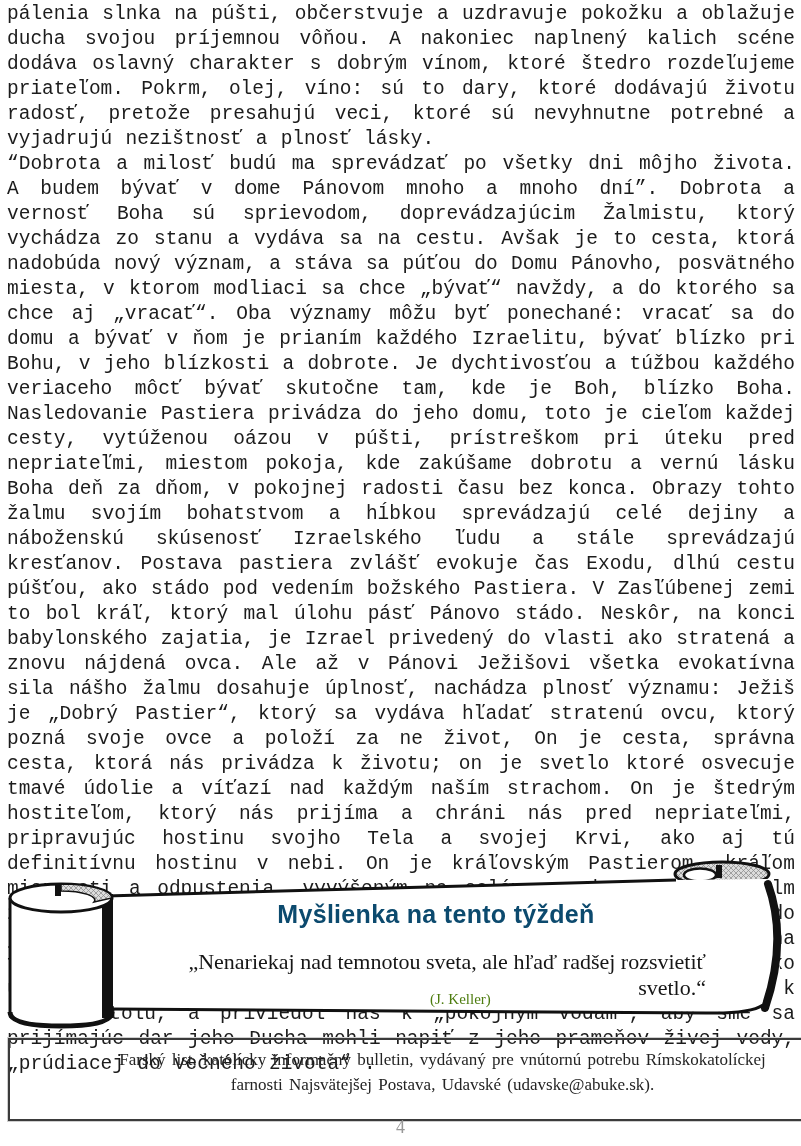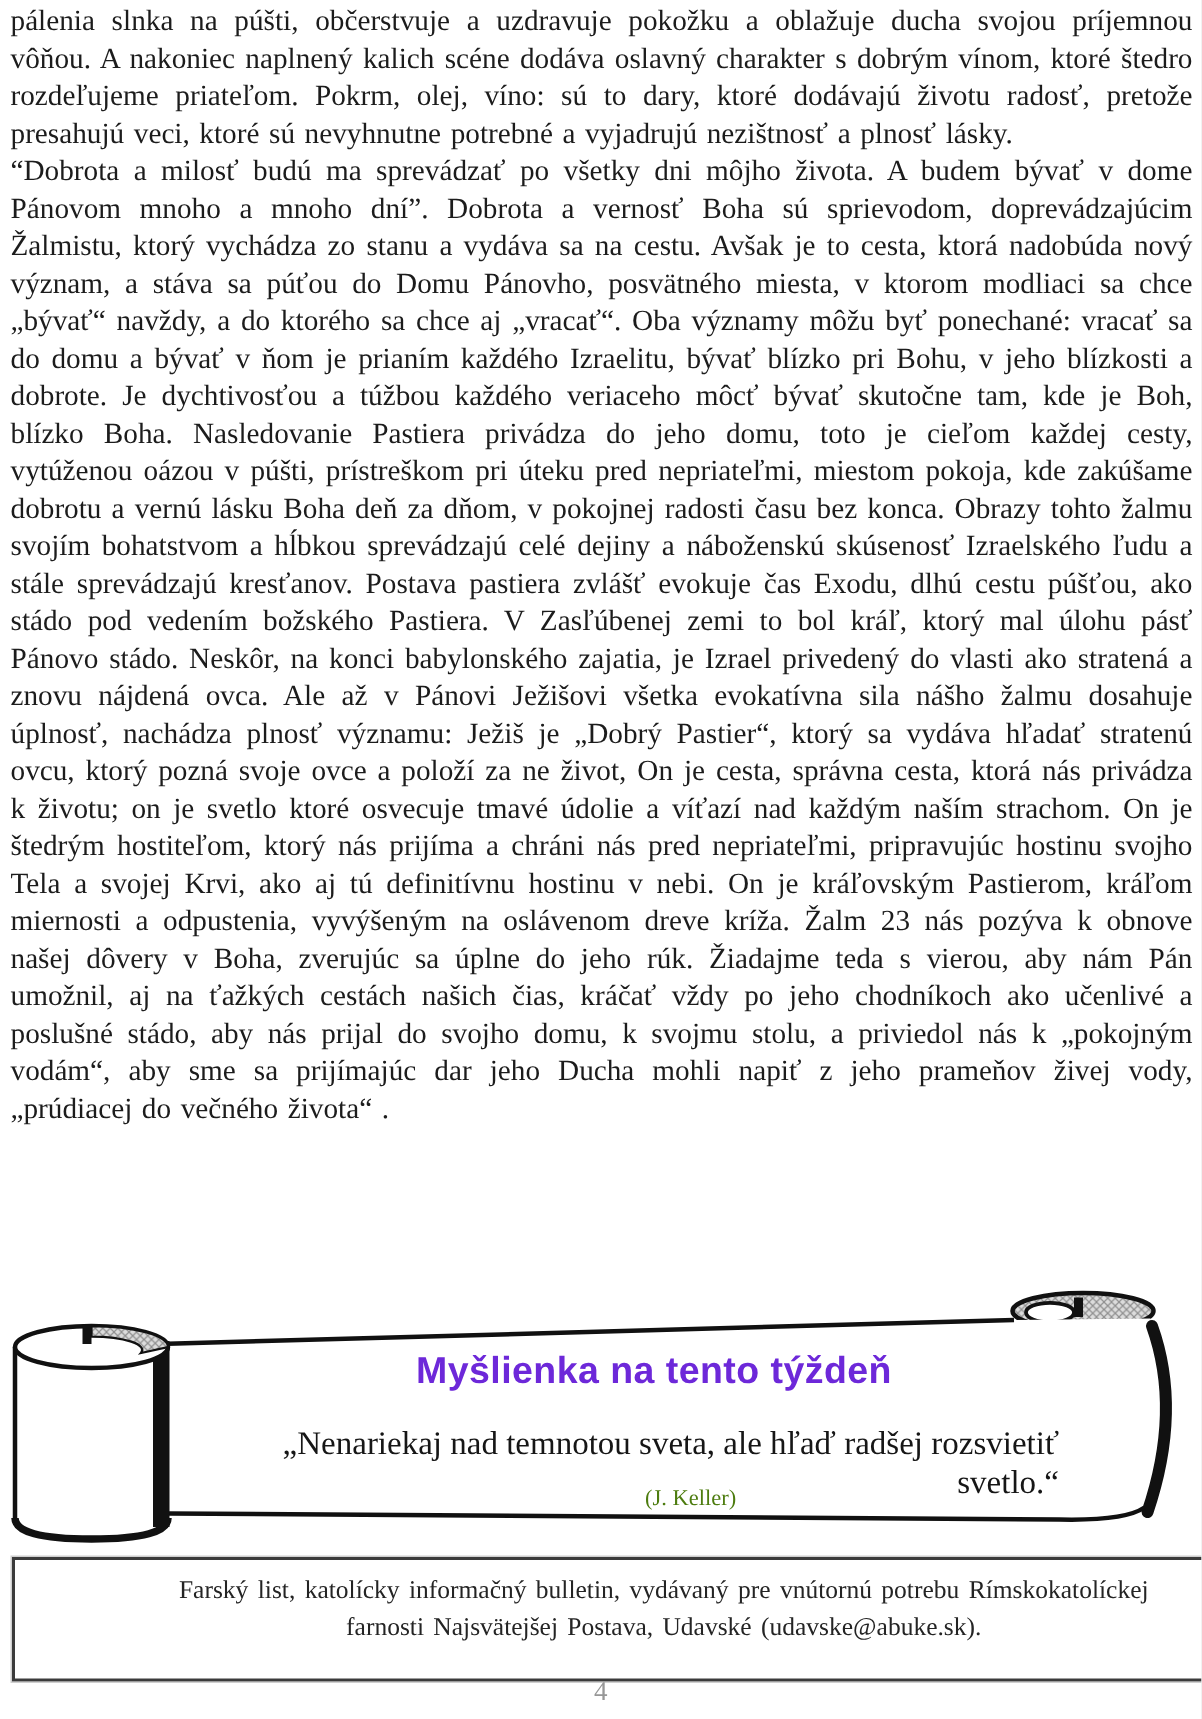--- a/index.html
+++ b/index.html
@@ -6,27 +6,27 @@
   .page {
     position:relative; width:801px; height:1146px; margin:0 auto;
     background:#ffffff; overflow:hidden;
     font-family:"Liberation Serif", serif; color:#1c1c1c;
   }
   .body-text {
     position:absolute; left:7px; top:2px; width:788px;
     font-size:19.5px; line-height:25px; text-align:justify;
     word-spacing:1.5px;
   }
-  .body-text p { margin:0; }
+  .body-text p { margin:0;font-family:Liberation Mono, monospace; }
   .scroll-wrap { position:absolute; left:6px; top:858px; width:788px; height:178px; }
   .scroll-wrap svg { position:absolute; left:0; top:0; }
   .banner-title {
     position:absolute; left:166px; top:900px; width:540px;
     text-align:center; font-family:"Liberation Sans", sans-serif;
-    font-weight:bold; font-size:25px; letter-spacing:0.3px; color:#6d28d9;
+    font-weight:bold; font-size:25px; letter-spacing:0.3px; color:#0c4a6e;
   }
   .banner-quote {
     position:absolute; left:146px; top:949px; width:560px;
     text-align:right; font-size:22px; color:#161616;
   }
   .banner-attrib {
     position:absolute; left:430px; top:991px; width:300px;
     text-align:left; font-size:15px; color:#4d7c0f;
   }
   .footer-box {

